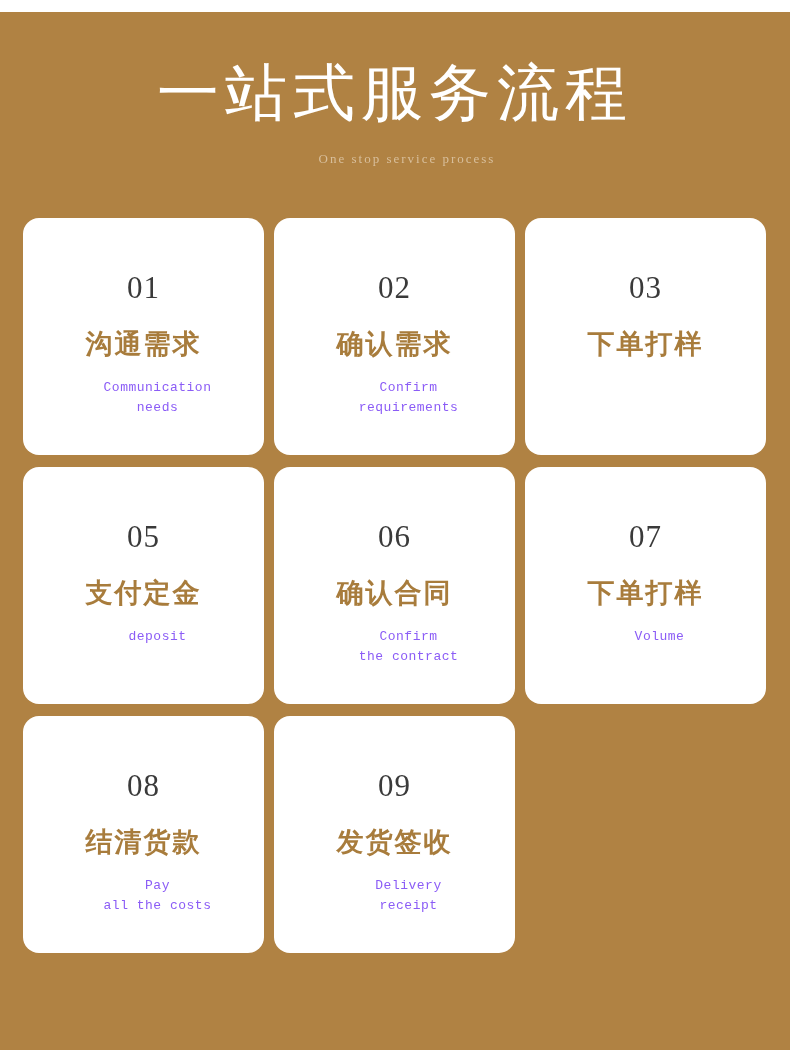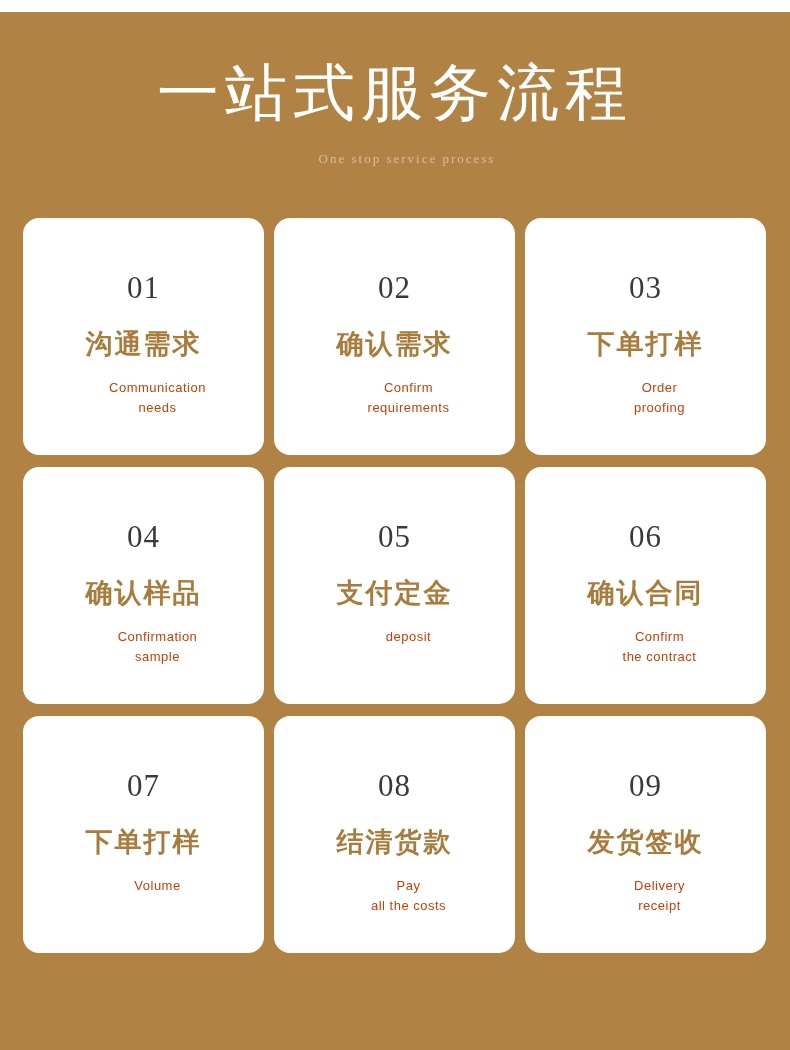--- a/index.html
+++ b/index.html
@@ -79,23 +79,23 @@
   .card-cn {
     font-family: "Liberation Serif", serif;
     font-size: 27px;
     color: #a87c3c;
     line-height: 36px;
     letter-spacing: 2px;
     margin-top: 20px;
     font-weight: bold;
   }
   .card-en {
-    font-family: Liberation Sans, sans-serif;
+    font-family: Liberation Mono, monospace;
     font-size: 13px;
-    color: #c2410c;
+    color: #8b5cf6;
     line-height: 20px;
     margin-top: 16px;
     letter-spacing: 0.5px;
     padding-left: 28px;
   }
   .card-en span {
     display: block;
   }
 </style>
 </head>
@@ -125,34 +125,22 @@
         <div class="card-cn">确认需求</div>
         <div class="card-en">
           <span>Confirm</span>
           <span>requirements</span>
         </div>
       </div>
 
       <div class="card">
         <div class="card-num">03</div>
         <div class="card-cn">下单打样</div>
-        <div class="card-en">
-          <span>Order</span>
-          <span>proofing</span>
-        </div>
       </div>
 
-      <div class="card">
-        <div class="card-num">04</div>
-        <div class="card-cn">确认样品</div>
-        <div class="card-en">
-          <span>Confirmation</span>
-          <span>sample</span>
-        </div>
-      </div>
 
       <div class="card">
         <div class="card-num">05</div>
         <div class="card-cn">支付定金</div>
         <div class="card-en">
           <span>deposit</span>
         </div>
       </div>
 
       <div class="card">

